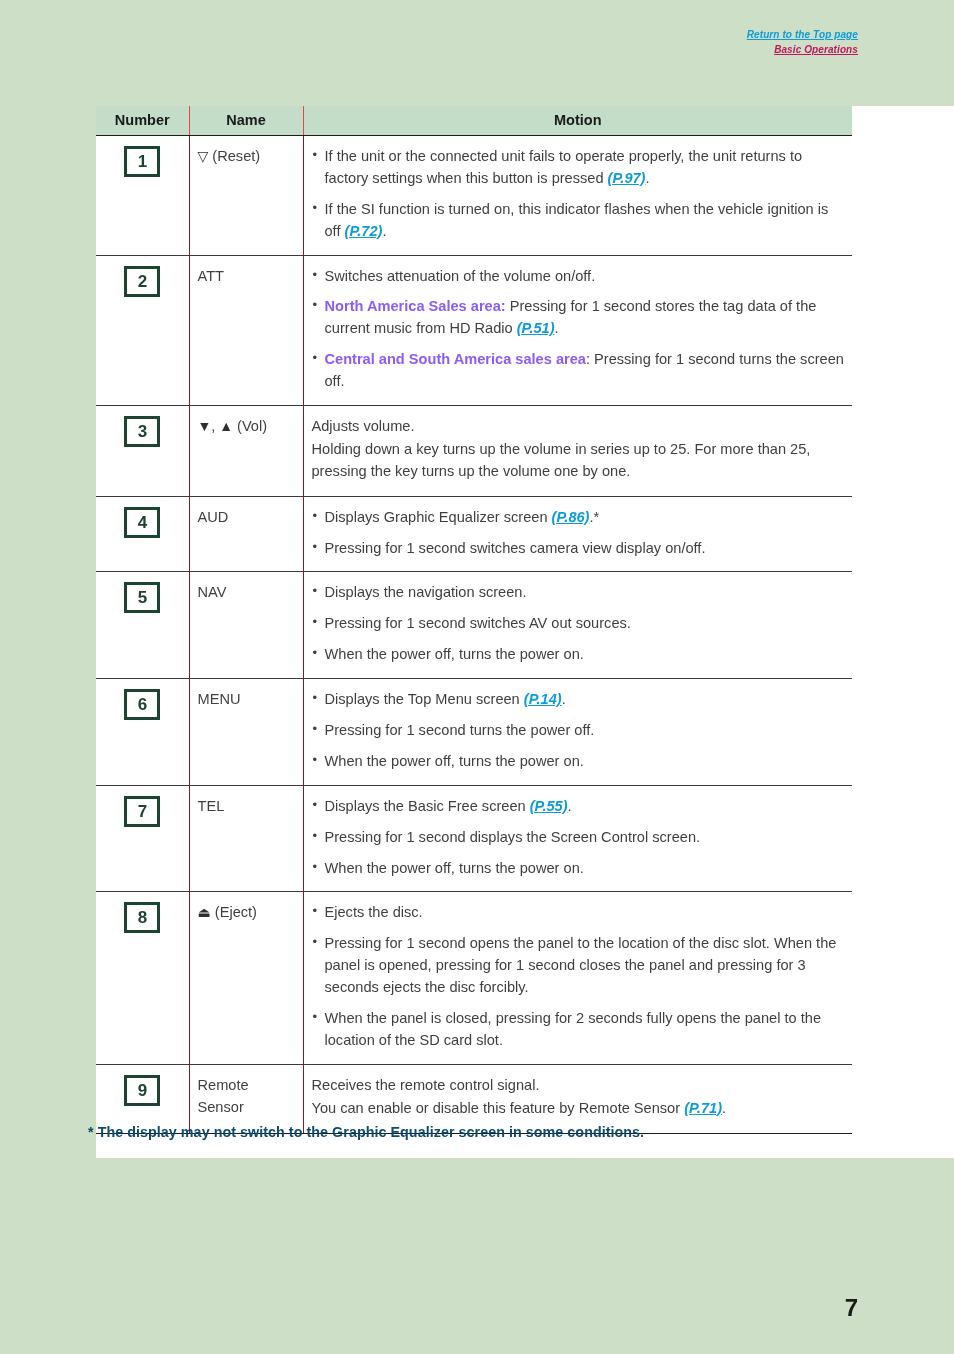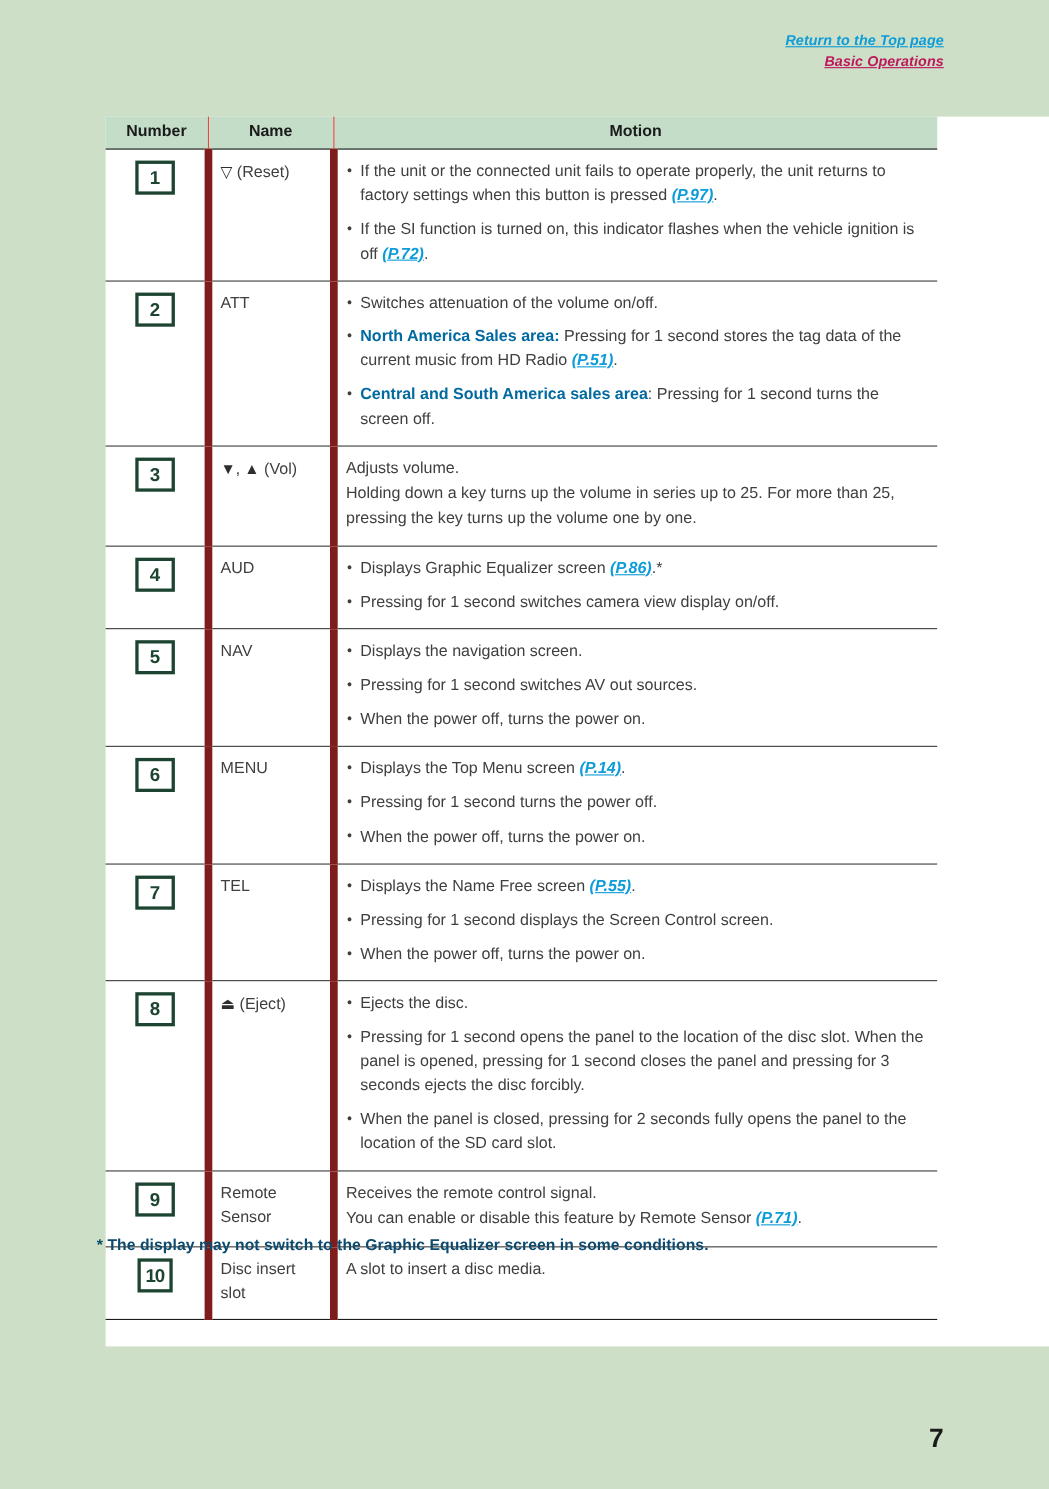--- a/index.html
+++ b/index.html
@@ -20,21 +20,21 @@
     position: absolute;
     top: 28px;
     right: 96px;
     text-align: right;
     line-height: 1.45;
   }
   .header-links a {
     display: block;
     font-style: italic;
     font-weight: bold;
-    font-size: 13px;
+    font-size: 10px;
     text-decoration: underline;
     letter-spacing: 0.1px;
   }
   .link-top {
     color: #0d9cd8;
   }
   .link-basic {
     color: #be185d;
   }
 
@@ -81,21 +81,21 @@
     padding: 10px 8px 12px 8px;
     font-size: 14.6px;
     color: #3f3f3f;
     line-height: 1.5;
   }
   table.spec tbody tr:last-child td {
     border-bottom: 1.6px solid #1b1b1b;
   }
   table.spec tbody td.td-name,
   table.spec tbody td.td-motion {
-    border-left: 7px solid #7f1d1d;
+    border-left: 1px solid #7f1d1d;
   }
 
   td.td-num {
     text-align: center;
     padding-top: 12px;
   }
 
   
   .badge {
     display: inline-block;
@@ -156,21 +156,21 @@
   }
 
   .pref {
     color: #0d9cd8;
     font-weight: bold;
     font-style: italic;
     text-decoration: underline;
   }
   .b {
     font-weight: bold;
-    color: #0369a1;
+    color: #8b5cf6;
   }
   .blk { color: #3f3f3f; }
 
   
   .footnote {
     position: absolute;
     left: 88px;
     top: 1124px;
     width: 800px;
     font-size: 14.3px;
@@ -273,21 +273,21 @@
               <li><span class="blk">Pressing for 1 second turns the power off.</span></li>
               <li><span class="blk">When the power off, turns the power on.</span></li>
             </ul>
           </td>
         </tr>
         <tr>
           <td class="td-num"><span class="badge">7</span></td>
           <td class="td-name"><span>TEL</span></td>
           <td class="td-motion">
             <ul class="motion-list">
-              <li><span class="blk">Displays the Name Free screen </span><a href="#" class="pref">(P.55)</a><span class="blk">.</span></li>
+              <li><span class="blk">Displays the Basic Free screen </span><a href="#" class="pref">(P.55)</a><span class="blk">.</span></li>
               <li><span class="blk">Pressing for 1 second displays the Screen Control screen.</span></li>
               <li><span class="blk">When the power off, turns the power on.</span></li>
             </ul>
           </td>
         </tr>
         <tr>
           <td class="td-num"><span class="badge">8</span></td>
           <td class="td-name"><span class="sym">⏏</span><span> (Eject)</span></td>
           <td class="td-motion">
             <ul class="motion-list">
@@ -300,28 +300,19 @@
         <tr>
           <td class="td-num"><span class="badge">9</span></td>
           <td class="td-name"><span>Remote Sensor</span></td>
           <td class="td-motion">
             <div class="plain-block">
               <p><span class="blk">Receives the remote control signal.</span></p>
               <p><span class="blk">You can enable or disable this feature by Remote Sensor </span><a href="#" class="pref">(P.71)</a><span class="blk">.</span></p>
             </div>
           </td>
         </tr>
-        <tr>
-          <td class="td-num"><span class="badge wide">10</span></td>
-          <td class="td-name"><span>Disc insert slot</span></td>
-          <td class="td-motion">
-            <div class="plain-block">
-              <p><span class="blk">A slot to insert a disc media.</span></p>
-            </div>
-          </td>
-        </tr>
       </tbody>
   </table>
 </div>
 
 <div class="footnote">* The display may not switch to the Graphic Equalizer screen in some conditions.</div>
 
 <div class="page-number">7</div>
 
 </body></html>

